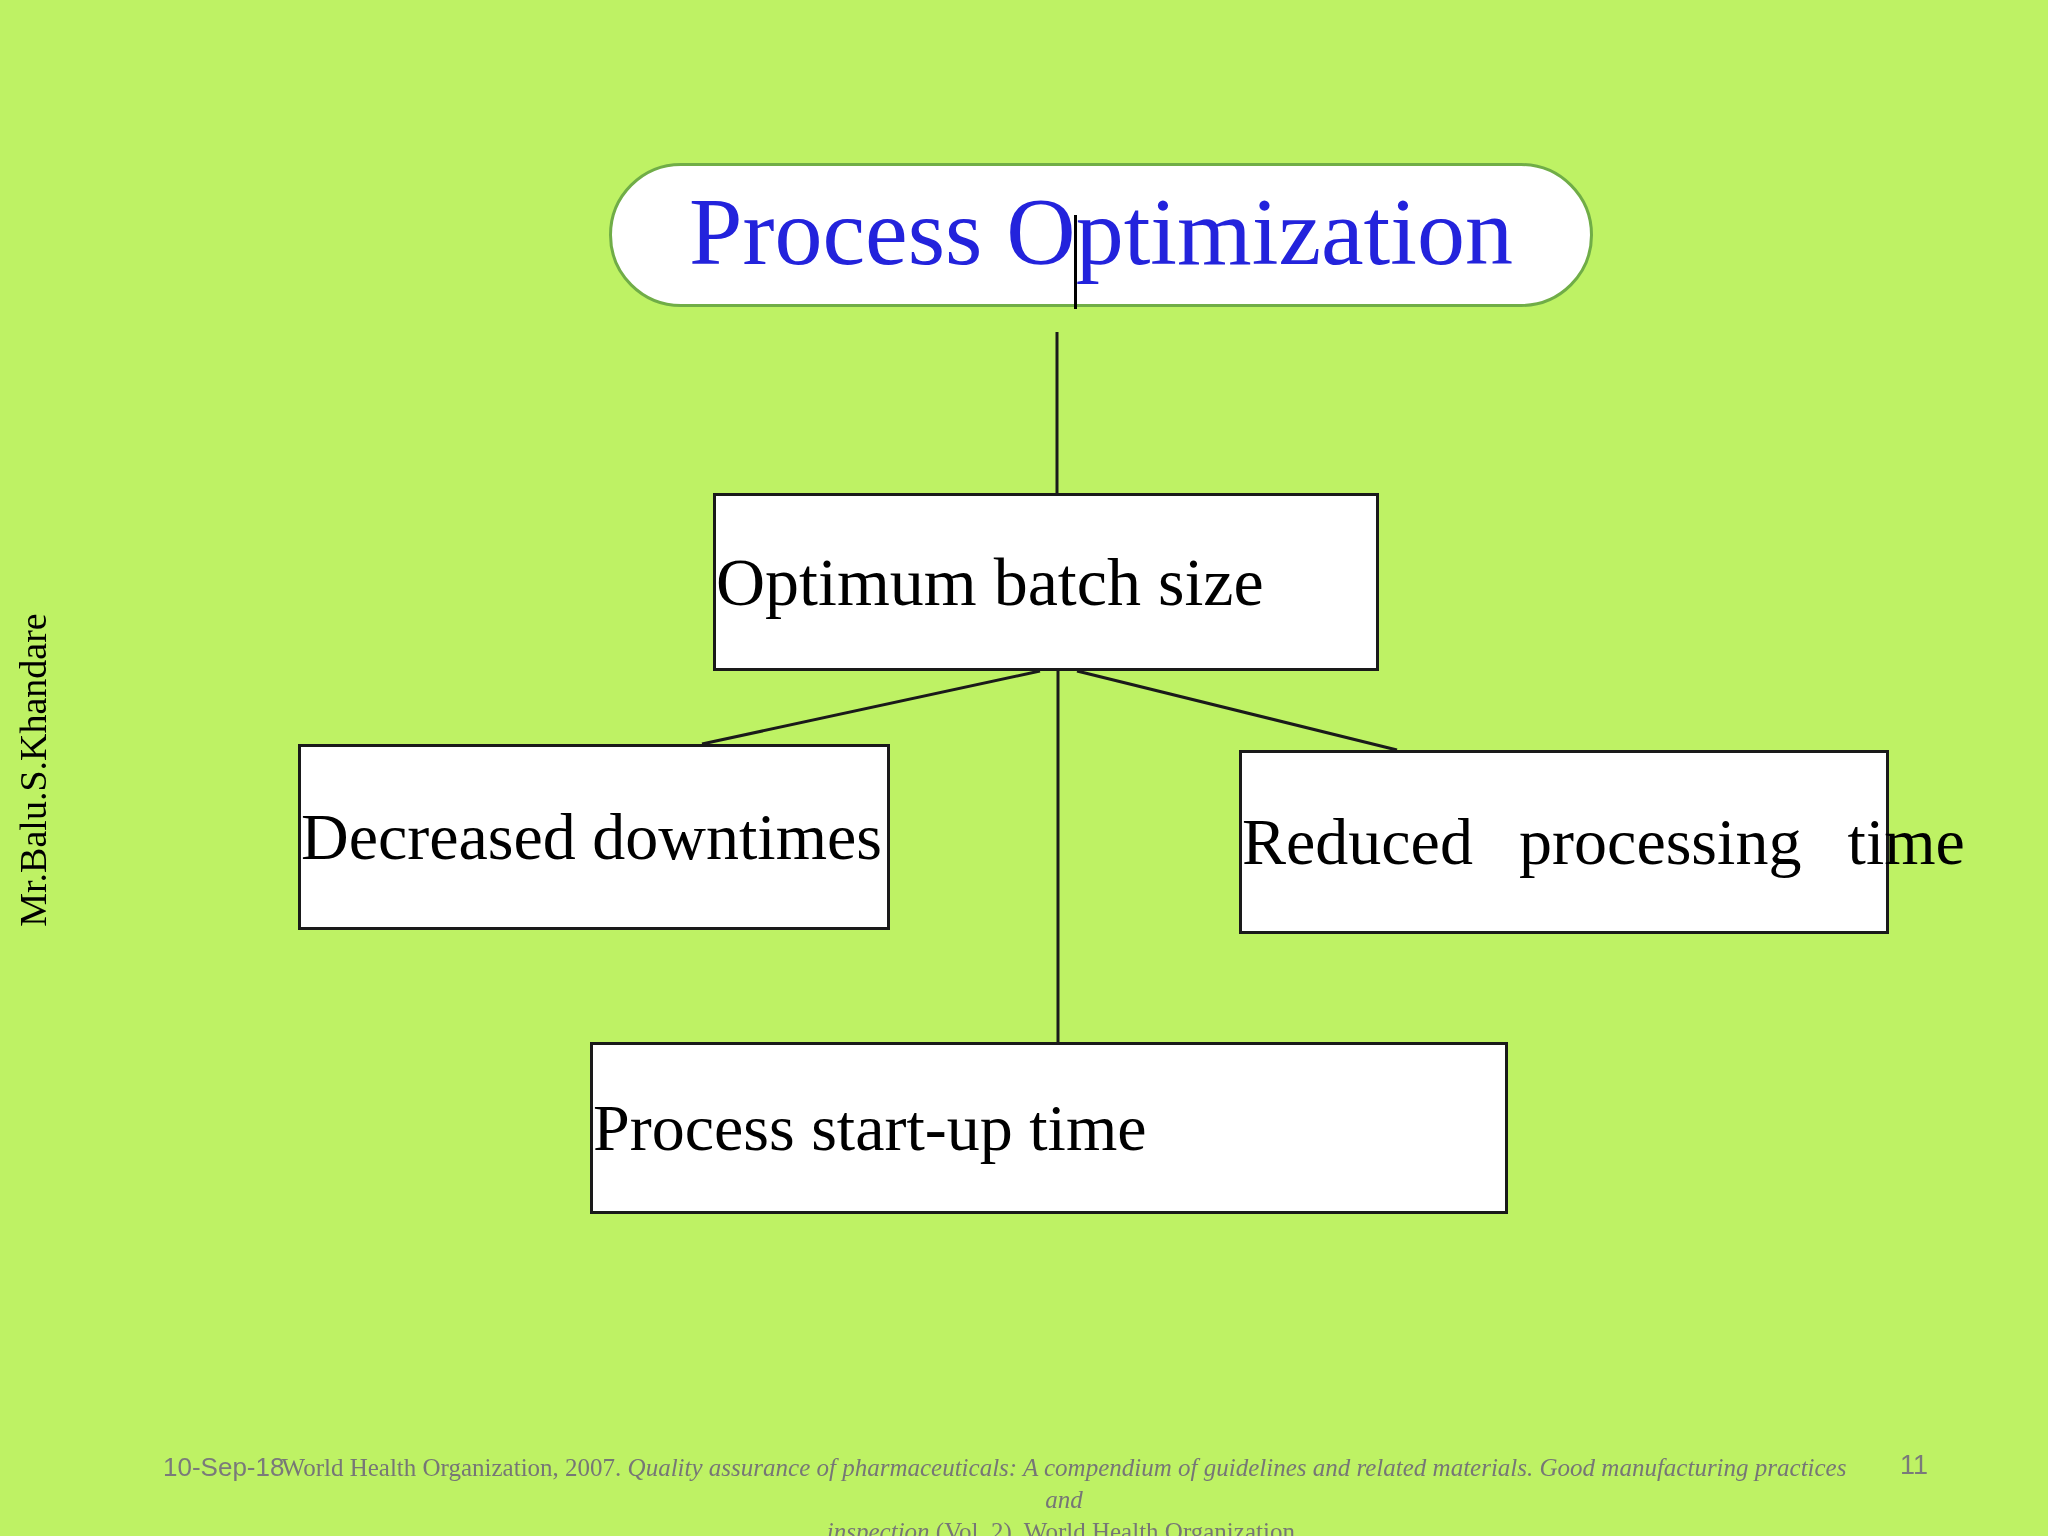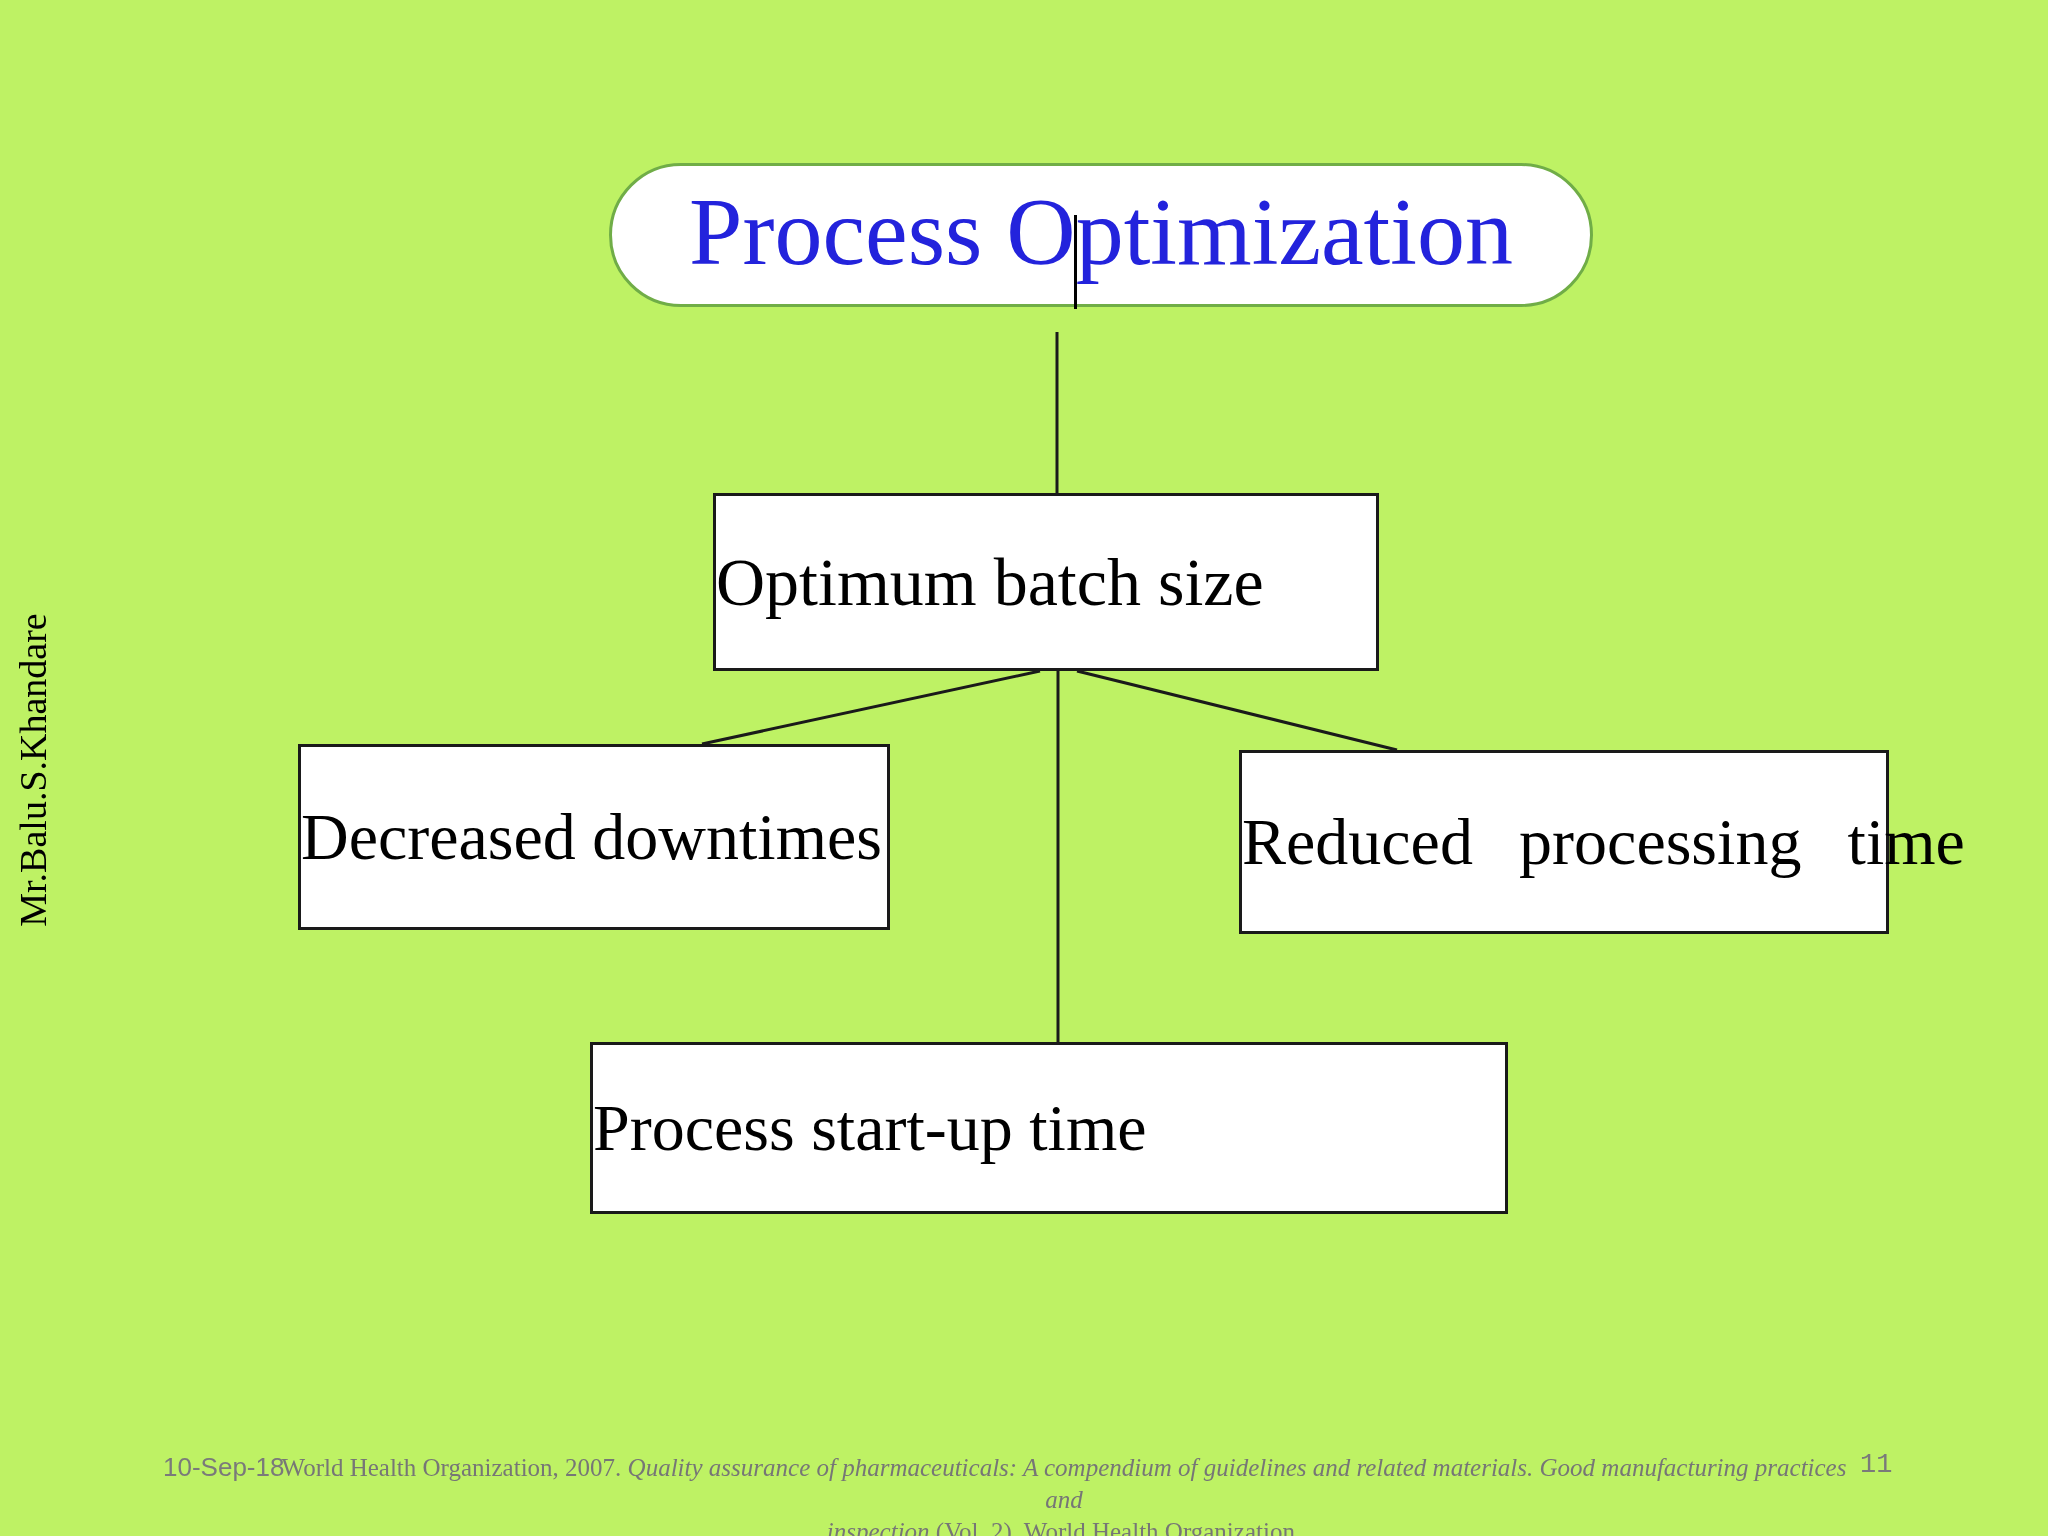--- a/index.html
+++ b/index.html
@@ -111,23 +111,23 @@
     width: 1580px;
     text-align: center;
     font-size: 25px;
     line-height: 32px;
     color: #767676;
     font-family: "Liberation Serif", serif;
   }
   .footer-citation .ital { font-style: italic; }
   .footer-page {
     position: absolute;
-    left: 1860px;
+    left: 1900px;
     top: 1450px;
-    font-family: Liberation Mono, monospace;
+    font-family: Liberation Sans, sans-serif;
     font-size: 27px;
     color: #7a7a7a;
   }
 </style>
 </head>
 <body>
 
 <div class="slide">
 
   <svg class="connectors" viewBox="0 0 2048 1536">

